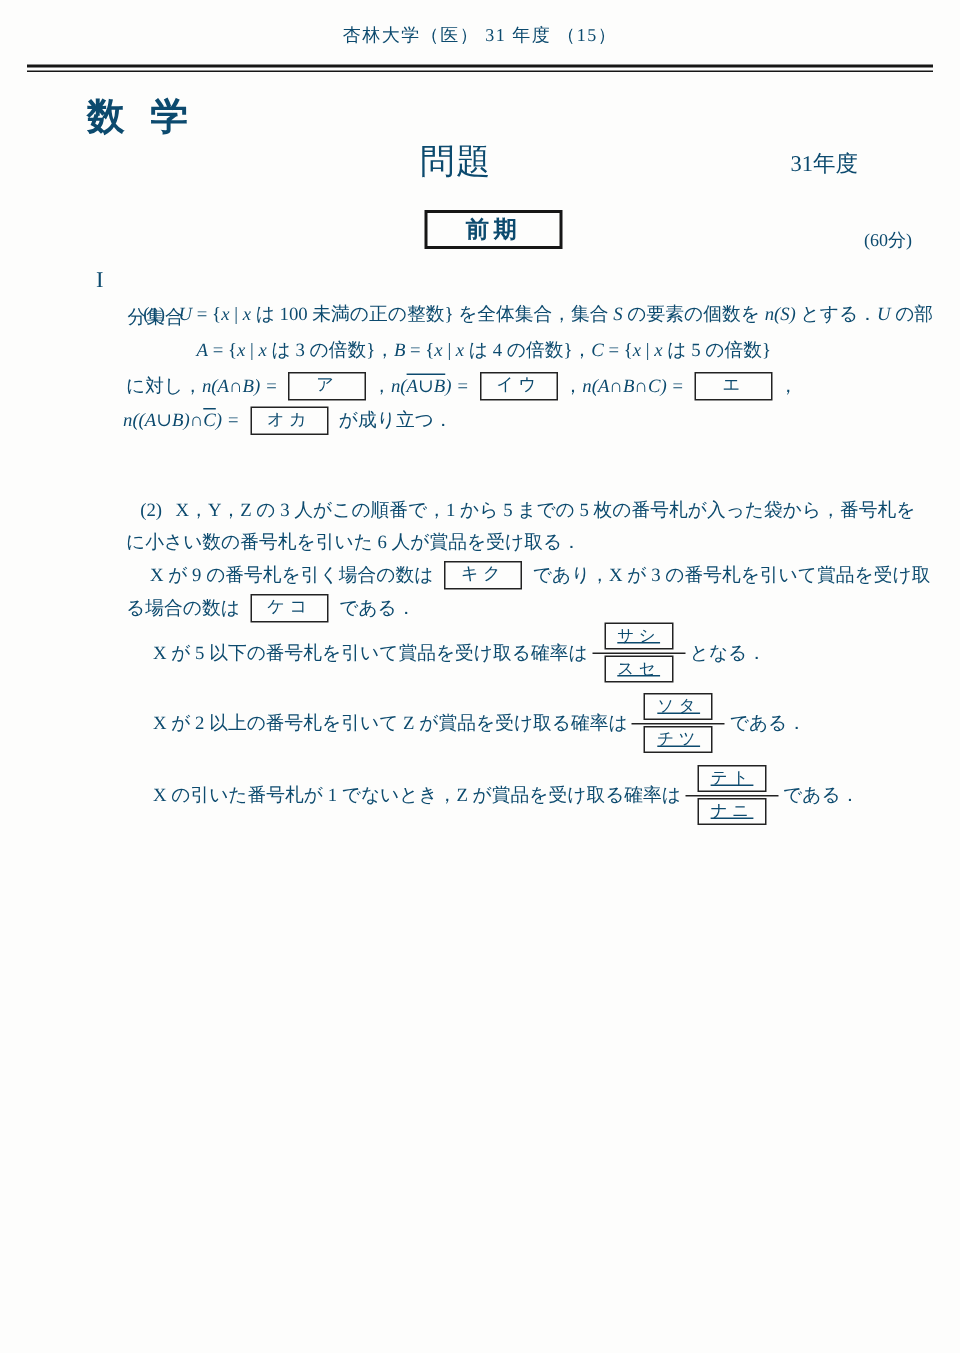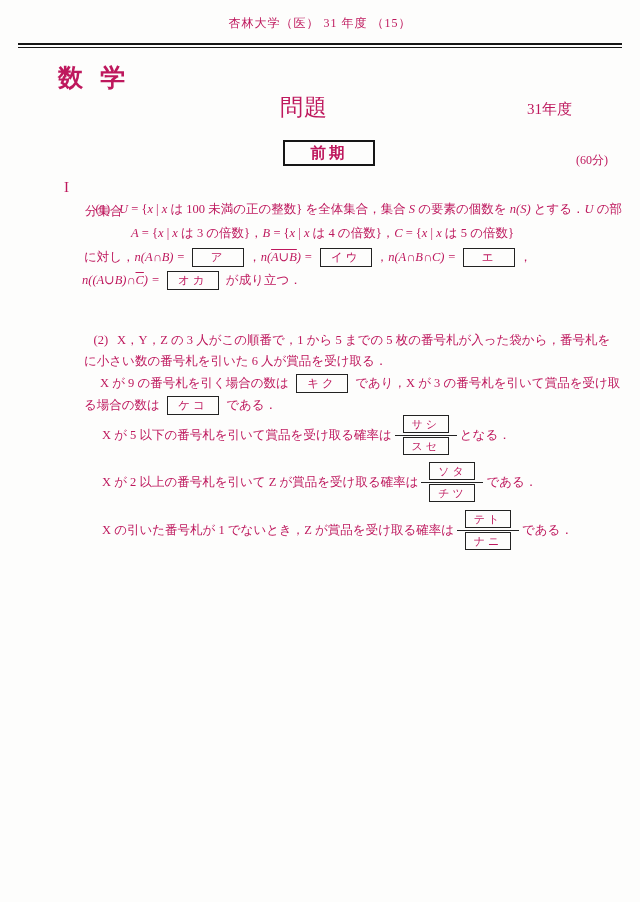--- a/index.html
+++ b/index.html
@@ -1,18 +1,18 @@
 <!DOCTYPE html>
 <html><head>
 <meta charset="utf-8">
 <style>
   html,body { margin:0; padding:0; background:#e8e8e8; }
   .sheet {
     position:relative; width:640px; height:902px; margin:0 auto;
-    background:#fdfdfc; color:#be185d;
+    background:#fdfdfc; color:#0c4a6e;
     font-family:"Liberation Serif","DejaVu Serif",serif;
     overflow:hidden;
   }
   .hdr {
     position:absolute; top:15px; left:0; width:640px;
     text-align:center; font-size:12px; letter-spacing:1px;
   }
   .rule {
     position:absolute; top:43px; left:18px; width:604px; height:2px;
     border-top:2.5px solid #161616; border-bottom:1px solid #161616;
@@ -52,21 +52,21 @@
     font-size:11.5px; letter-spacing:3px; font-style:normal;
   }
   .frac {
     display:inline-flex; flex-direction:column; align-items:center;
     vertical-align:middle; margin:0 3px 2px 3px;
   }
   .frac .fbox {
     display:inline-flex; align-items:center; justify-content:center;
     min-width:46px; height:18px; box-sizing:border-box; padding:0 5px;
     border:1.4px solid #222; margin:0 8px;
-    font-size:11px; letter-spacing:3px; font-style:normal;
+    font-size:11px; letter-spacing:3px; font-style:normal;text-decoration:underline;
   }
   .frac .fbar {
     align-self:stretch; height:0; border-top:1.3px solid #222; margin:1.5px 0;
   }
   .ctr { text-align:center; }
 </style>
 </head>
 <body>
 
 <div class="sheet">

